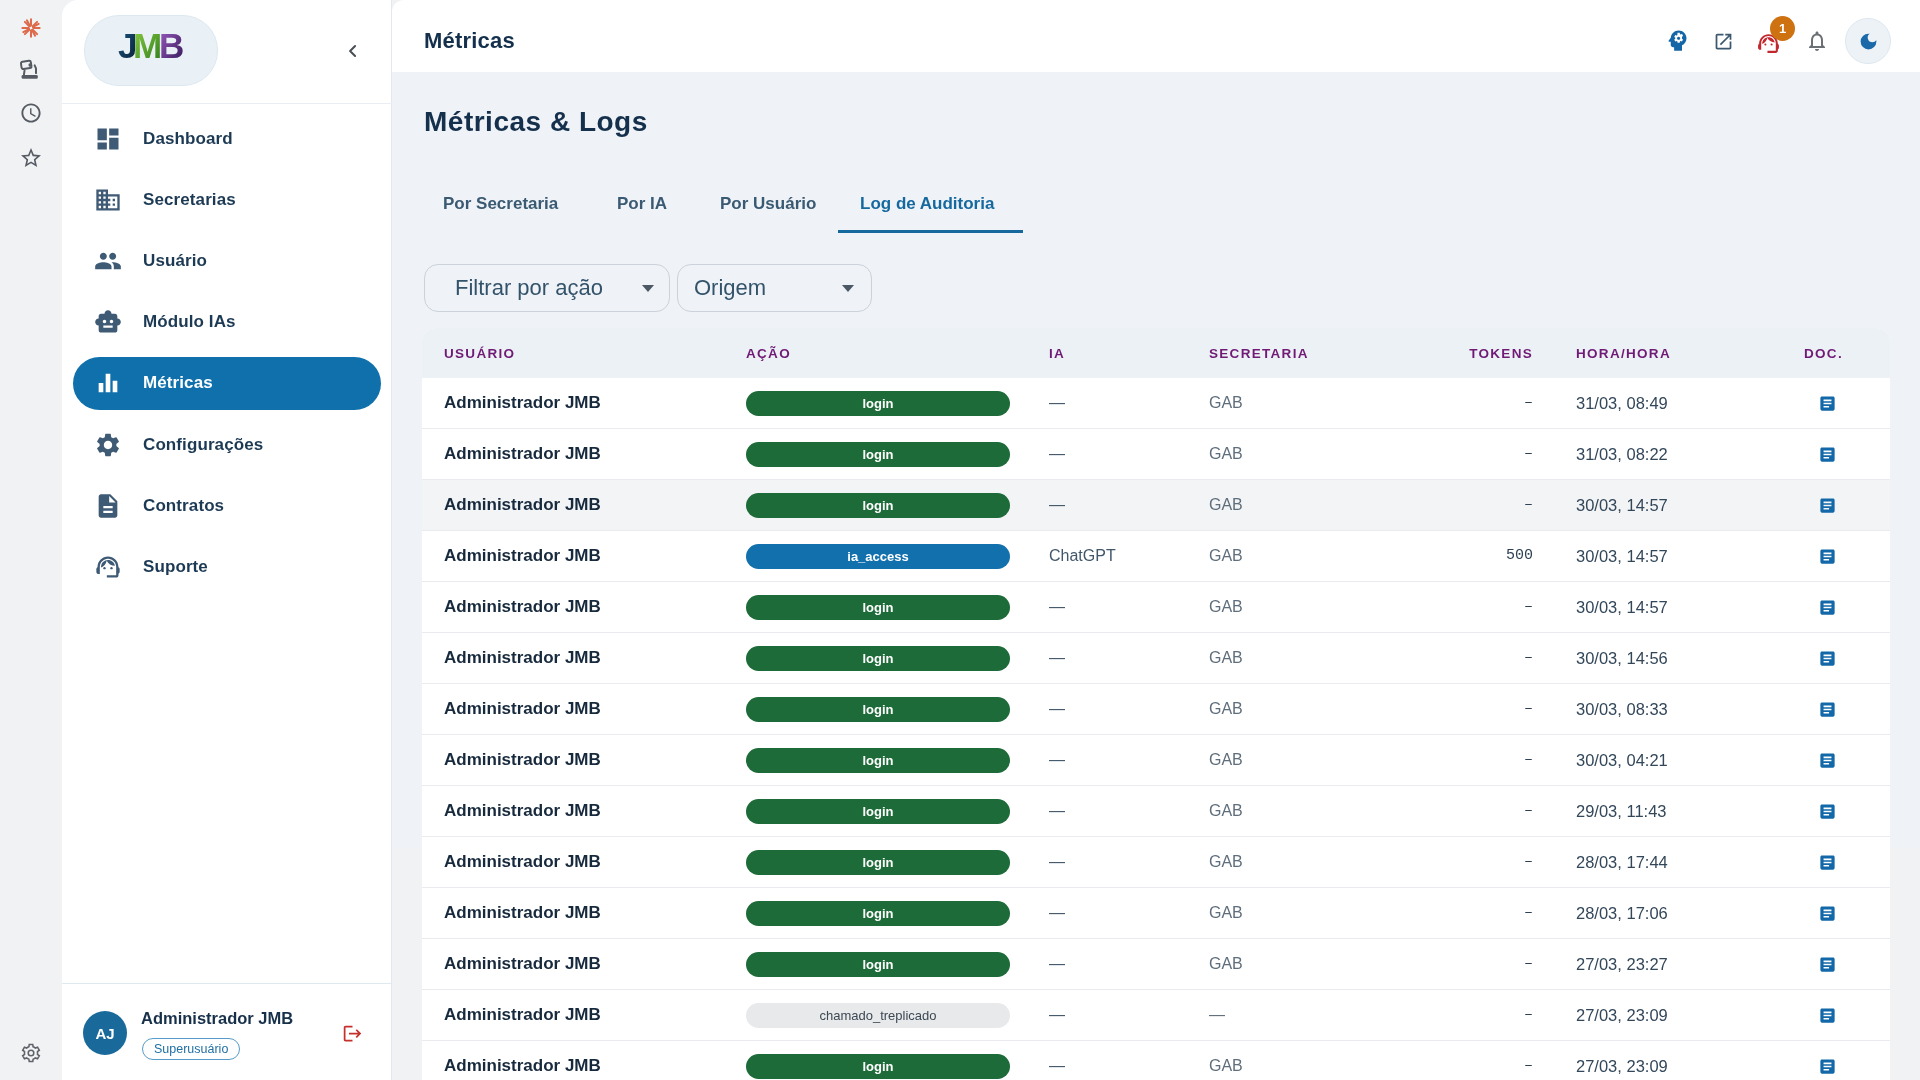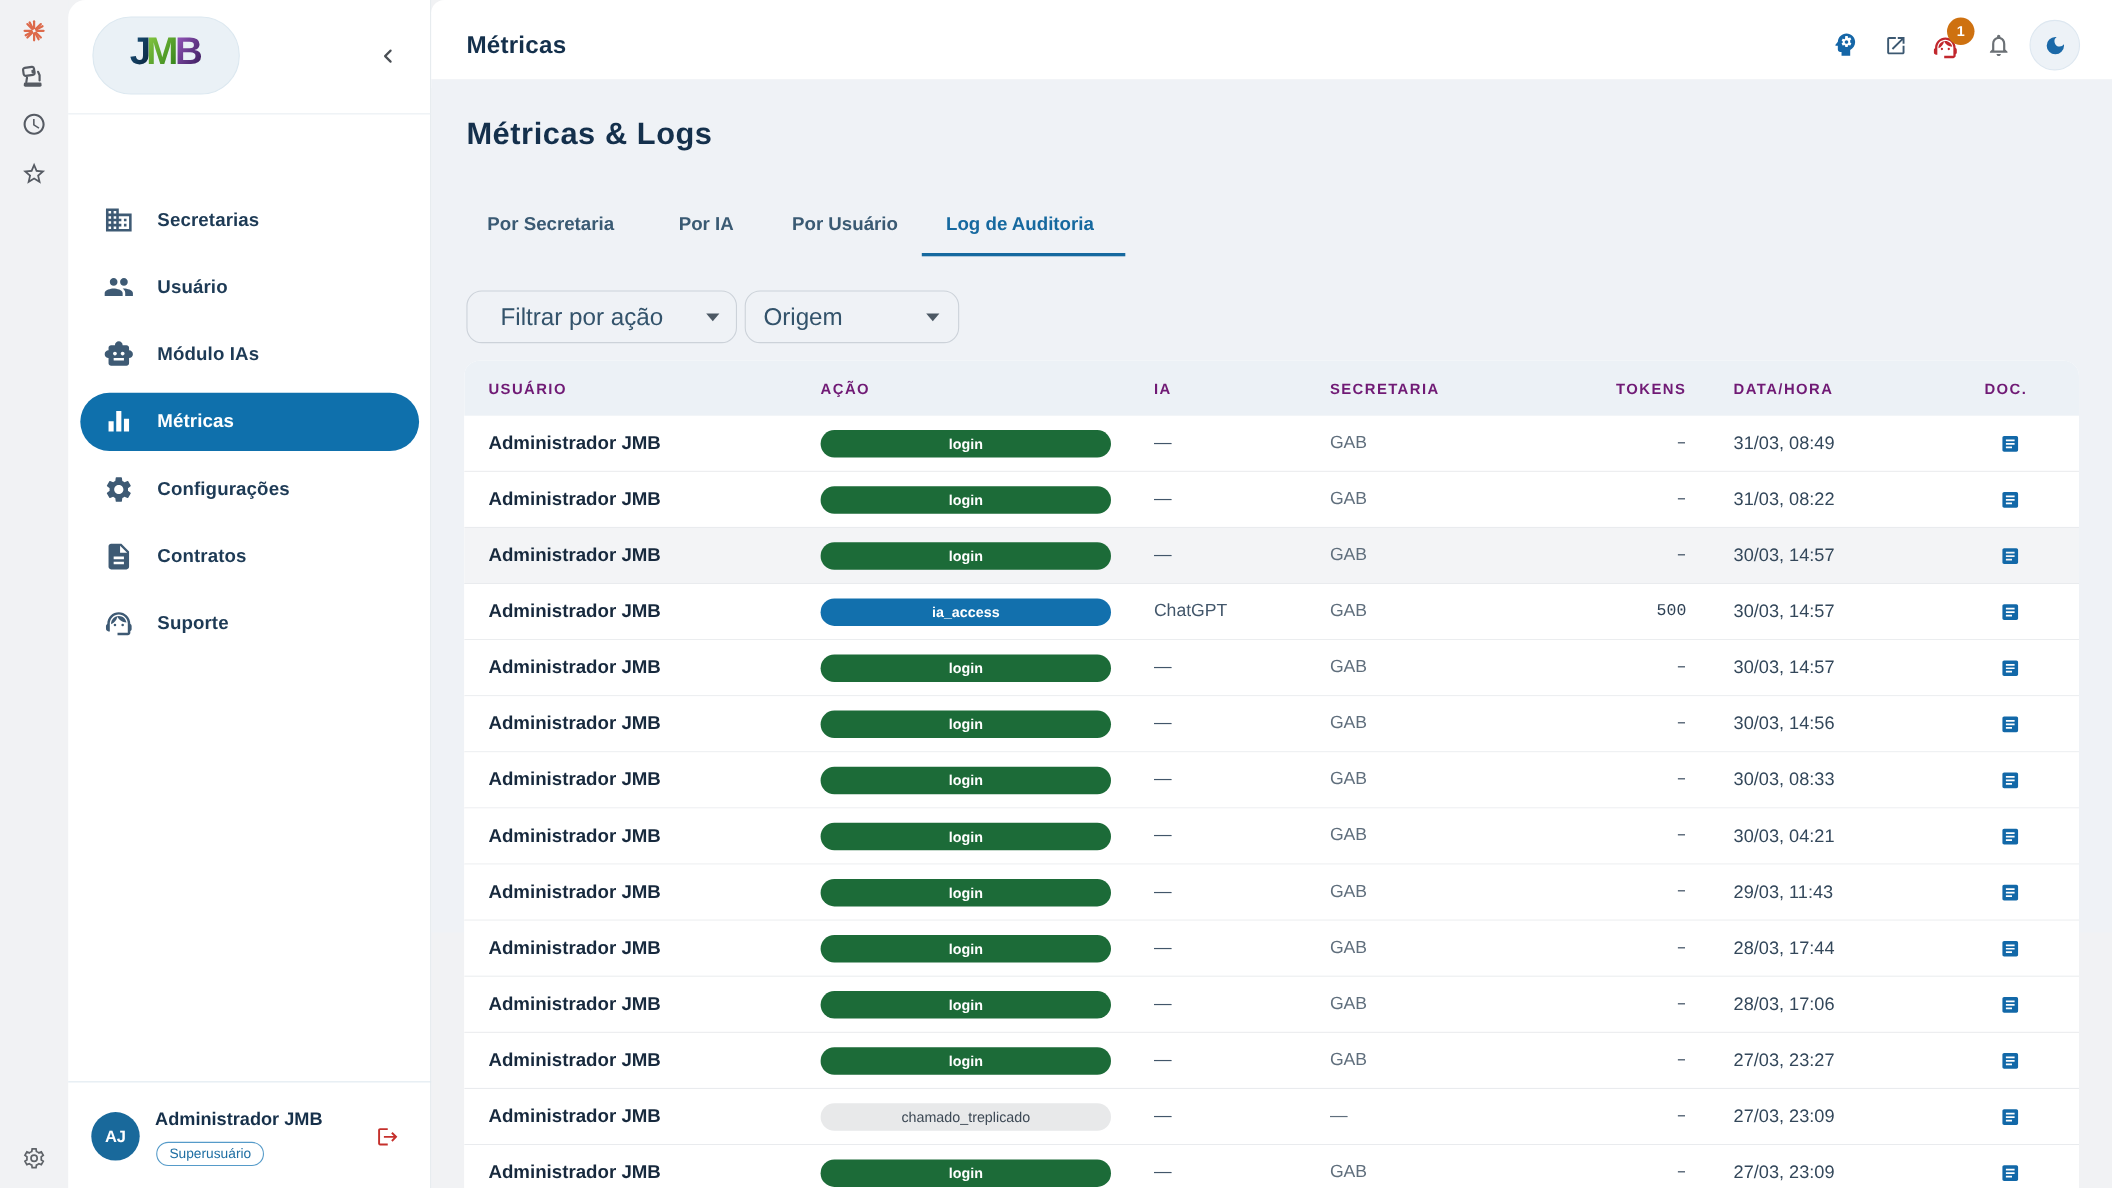--- a/index.html
+++ b/index.html
@@ -133,20 +133,26 @@
       <text x="7" y="31" font-family="Liberation Sans, sans-serif" font-size="35" font-weight="bold" fill="url(#gj)">J</text>
       <text x="22" y="31" font-family="Liberation Sans, sans-serif" font-size="35" font-weight="bold" fill="url(#gm)">M</text>
       <text x="48" y="31" font-family="Liberation Sans, sans-serif" font-size="35" font-weight="bold" fill="url(#gb)">B</text>
     </svg>
   </div>
   <svg class="chev" viewBox="0 0 24 24" fill="none" stroke="#4a4f55" stroke-width="2.4" stroke-linecap="round" stroke-linejoin="round">
     <polyline points="14.5,6 8.5,12 14.5,18"></polyline>
   </svg>
   <div class="side-div"></div>
 
+  <div class="nav-item" style="top:112.5px">
+    <svg viewBox="0 0 24 24" fill="#3e5a74">
+        <path d="M3 13h8V3H3v10zm0 8h8v-6H3v6zm10 0h8V11h-8v10zm0-18v6h8V3h-8z"></path>
+      </svg>
+    <span class="lbl">Dashboard</span>
+  </div>
   <div class="nav-item" style="top:173.5px">
     <svg viewBox="0 0 24 24" fill="#3e5a74">
         <path d="M12 7V3H2v18h20V7H12zM6 19H4v-2h2v2zm0-4H4v-2h2v2zm0-4H4V9h2v2zm0-4H4V5h2v2zm4 12H8v-2h2v2zm0-4H8v-2h2v2zm0-4H8V9h2v2zm0-4H8V5h2v2zm10 12h-8v-2h2v-2h-2v-2h2v-2h-2V9h8v10zm-2-8h-2v2h2v-2zm0 4h-2v2h2v-2z"></path>
       </svg>
     <span class="lbl">Secretarias</span>
   </div>
   <div class="nav-item" style="top:234.5px">
     <svg viewBox="0 0 24 24" fill="#3e5a74">
         <path d="M16 11c1.66 0 2.99-1.34 2.99-3S17.66 5 16 5c-1.66 0-3 1.34-3 3s1.34 3 3 3zm-8 0c1.66 0 2.99-1.34 2.99-3S9.66 5 8 5C6.34 5 5 6.34 5 8s1.34 3 3 3zm0 2c-2.33 0-7 1.17-7 3.5V19h14v-2.5c0-2.33-4.67-3.5-7-3.5zm8 0c-.29 0-.62.02-.97.05 1.16.84 1.97 1.97 1.97 3.45V19h6v-2.5c0-2.33-4.67-3.5-7-3.5z"></path>
       </svg>
@@ -237,21 +243,21 @@
     <span class="caret" style="right:17px; top:20px"></span>
   </div>
 
   <div class="card">
     <div class="thead">
       <span class="th" style="left:22px">USUÁRIO</span>
       <span class="th" style="left:324px">AÇÃO</span>
       <span class="th" style="left:627px">IA</span>
       <span class="th" style="left:787px">SECRETARIA</span>
       <span class="th" style="left:950px; width:161px; text-align:right">TOKENS</span>
-      <span class="th" style="left:1154px">DATA/HORA</span>
+      <span class="th" style="left:1154px">HORA/HORA</span>
       <span class="th" style="left:1382px">DOC.</span>
     </div>
     <div id="rows">
     <div class="row" style="top:50px">
           <span class="cname">Administrador JMB</span>
           <span class="pill green">login</span>
           <span class="cia">—</span>
           <span class="csec">GAB</span>
           <span class="ctok">–</span>
           <span class="cdate">31/03, 08:49</span>

